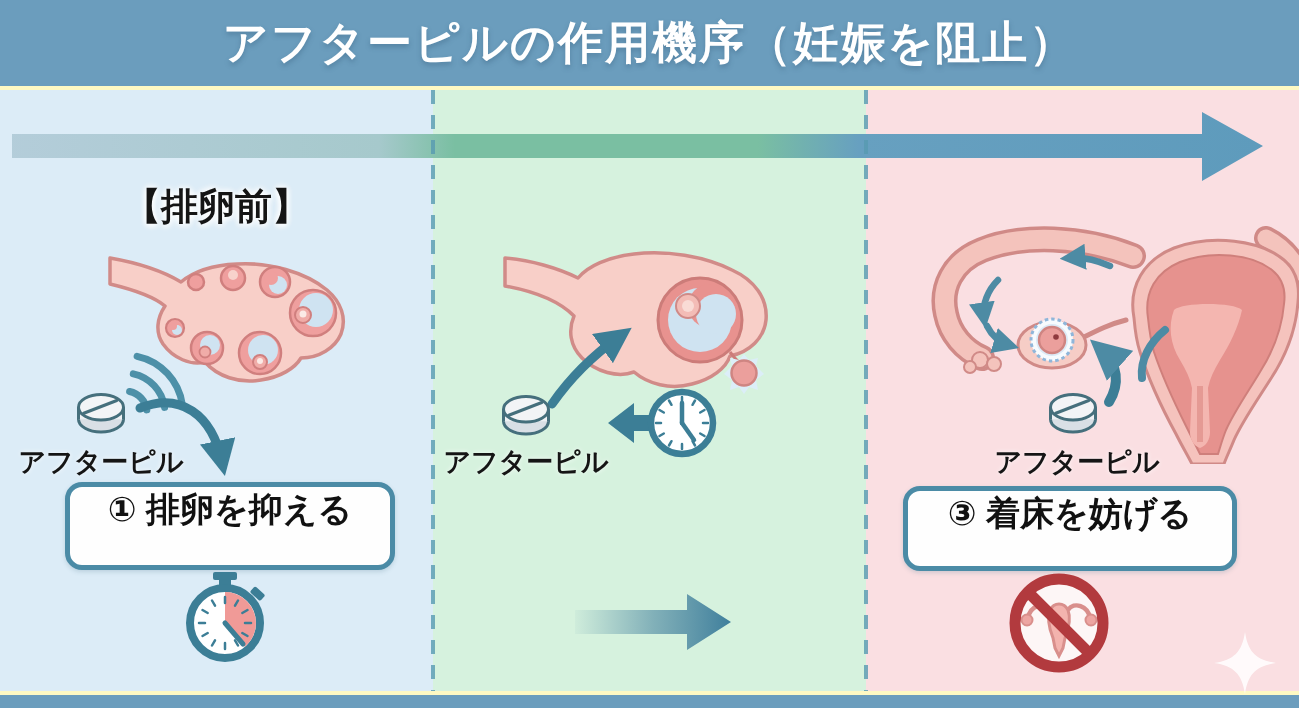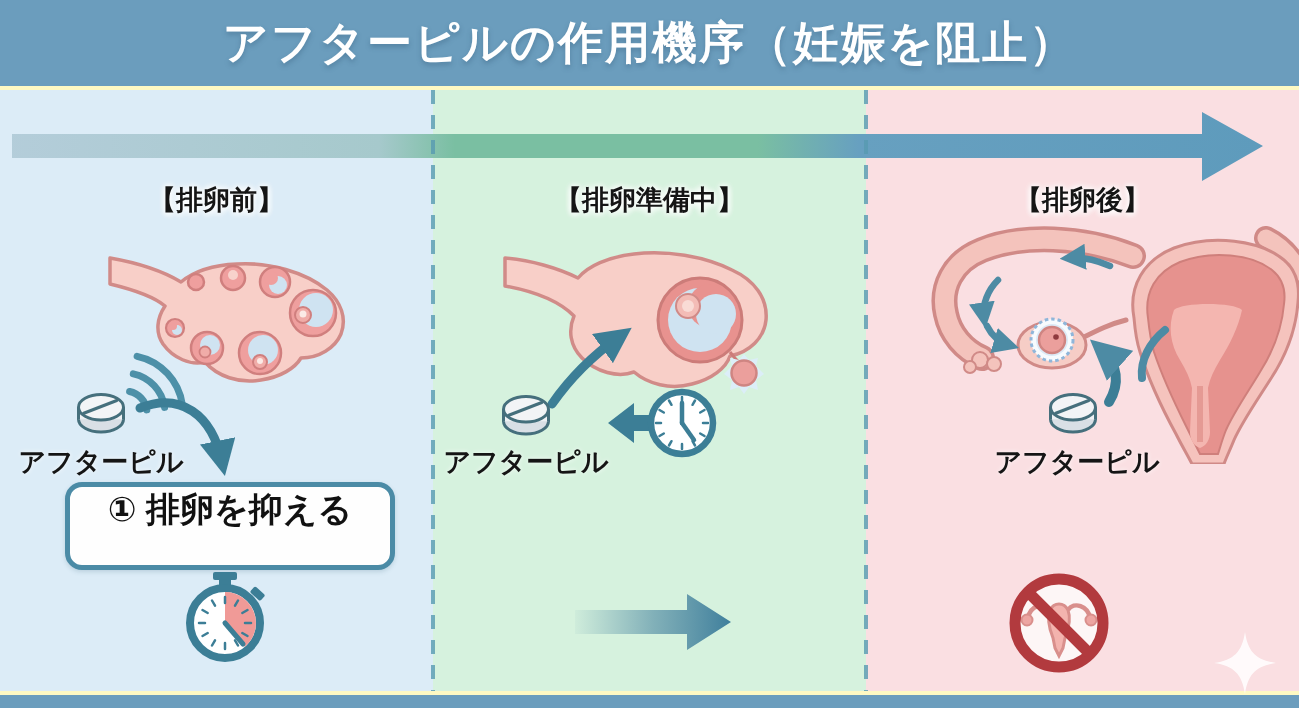--- a/index.html
+++ b/index.html
@@ -13,21 +13,21 @@
                 text-shadow:0 3px 5px rgba(60,100,130,.45);}
   
   .panels{left:0;top:90px;width:1299px;height:601px;display:flex;}
   .panel{width:433px;height:601px;position:relative;}
   .panel.pre{background:#dcecf7;}
   .panel.mid{background:#d6f2de;}
   .panel.post{background:#fadfe2;}
   .divider{top:90px;width:4px;height:601px;
            background:repeating-linear-gradient(to bottom,#579ab1 0 14px,transparent 14px 25px);
            opacity:.8;}
-  .panel-header{top:182px;width:433px;text-align:center;font-size:27px;font-weight:900;color:#151515;
+  .panel-header{top:182px;width:433px;text-align:center;font-size:37px;font-weight:900;color:#151515;
                 text-shadow:0 0 7px #fff,0 0 7px #fff,0 2px 6px rgba(255,255,255,.9);}
   .pill-label{top:444px;transform:translateX(-50%);font-size:27px;font-weight:800;color:#151515;
               text-shadow:0 0 5px rgba(255,255,255,.8);white-space:nowrap;}
   .step-box{background:#fefefe;border:5px solid #4b8ba6;border-radius:17px;
             display:flex;justify-content:center;
             box-shadow:0 2px 4px rgba(90,130,150,.25);}
   .step-box span{font-size:34px;font-weight:900;color:#111;white-space:nowrap;}
   .bottom-strip{left:0;top:695px;width:1299px;height:13px;background:#6b9dbd;}
 </style>
 </head>
@@ -56,22 +56,20 @@
         <stop offset="1" stop-color="#5e9bbc"></stop>
       </linearGradient>
     </defs>
     <polygon points="12,29 1202,29 1202,7 1263,41 1202,76 1202,53 12,53" fill="url(#tl)"></polygon>
   </svg>
 
   <div class="abs divider" style="left:431px"></div>
   <div class="abs divider" style="left:864px"></div>
 
   <div class="abs panel-header" style="left:0">【排卵前】</div>
-  <div class="abs panel-header" style="left:433px">【排卵準備中】</div>
-  <div class="abs panel-header" style="left:866px">【排卵後】</div>
 
   <svg class="abs" style="left:105px;top:244px" width="245" height="145" viewBox="0 0 245 145">
     <path d="M5,14 L5,40 C30,46 48,52 60,62 C52,74 50,88 58,100 C68,114 86,122 100,118 C112,132 134,140 156,136 C176,133 190,124 196,114 C214,114 230,104 236,90 C242,74 236,58 222,46 C200,28 164,18 132,20 C108,21 88,28 76,38 C56,26 28,18 5,14 Z" fill="#f8cfc8" stroke="#d18b88" stroke-width="3.5" stroke-linejoin="round"></path>
     <circle cx="91" cy="38" r="8" fill="#ef9f9e" stroke="#d07f7e" stroke-width="2.5"></circle>
     <circle cx="128" cy="34" r="12" fill="#ef9f9e" stroke="#d07f7e" stroke-width="2.5"></circle>
     <circle cx="128" cy="31" r="5" fill="#f8d2cc"></circle>
     <circle cx="170" cy="38" r="15" fill="#ef9f9e" stroke="#d07f7e" stroke-width="2.5"></circle>
     <circle cx="173" cy="41" r="9" fill="#cfe3f1"></circle>
     <circle cx="166" cy="34" r="7" fill="#ef9f9e"></circle>
     <circle cx="208" cy="69" r="23" fill="#ef9f9e" stroke="#d07f7e" stroke-width="2.5"></circle>
@@ -257,20 +255,23 @@
     <ellipse cx="38" cy="39" rx="30" ry="17" fill="#d9dfe5" stroke="#456f7c" stroke-width="4"></ellipse>
     <rect x="8" y="23" width="60" height="16" fill="#eef1f4"></rect>
     <line x1="8" y1="23" x2="8" y2="39" stroke="#456f7c" stroke-width="4"></line>
     <line x1="68" y1="23" x2="68" y2="39" stroke="#456f7c" stroke-width="4"></line>
     <ellipse cx="38" cy="23" rx="30" ry="17" fill="#f2f4f6" stroke="#456f7c" stroke-width="4"></ellipse>
     <line x1="15" y1="31" x2="59" y2="14" stroke="#456f7c" stroke-width="4" stroke-linecap="round"></line>
   </svg>
 
   <div class="abs pill-label" style="left:1077px">アフターピル</div>
 
+  <div class="abs step-box" style="left:903px;top:486px;width:324px;height:75px">
+    <span>③ 着床を妨げる</span>
+  </div>
 
   <svg class="abs" style="left:1004px;top:568px" width="110" height="110" viewBox="0 0 110 110">
     <circle cx="55" cy="55" r="44" fill="#fdf6f6"></circle>
     <path d="M24,50 C26,38 40,33 46,42" fill="none" stroke="#d98f8c" stroke-width="4.5"></path>
     <path d="M86,50 C84,38 70,33 64,42" fill="none" stroke="#d98f8c" stroke-width="4.5"></path>
     <circle cx="23" cy="52" r="5.5" fill="#eda5a2" stroke="#d98f8c" stroke-width="2"></circle>
     <circle cx="87" cy="52" r="5.5" fill="#eda5a2" stroke="#d98f8c" stroke-width="2"></circle>
     <path d="M46,42 C50,34 60,34 64,42 C67,50 65,60 61,70 L59,80 L55,88 L51,80 L49,70 C45,60 43,50 46,42 Z" fill="#f3b3ae" stroke="#d98f8c" stroke-width="3"></path>
     <circle cx="55" cy="55" r="44" fill="none" stroke="#b23a3e" stroke-width="11"></circle>
     <line x1="25" y1="25" x2="85" y2="85" stroke="#b23a3e" stroke-width="11"></line>

